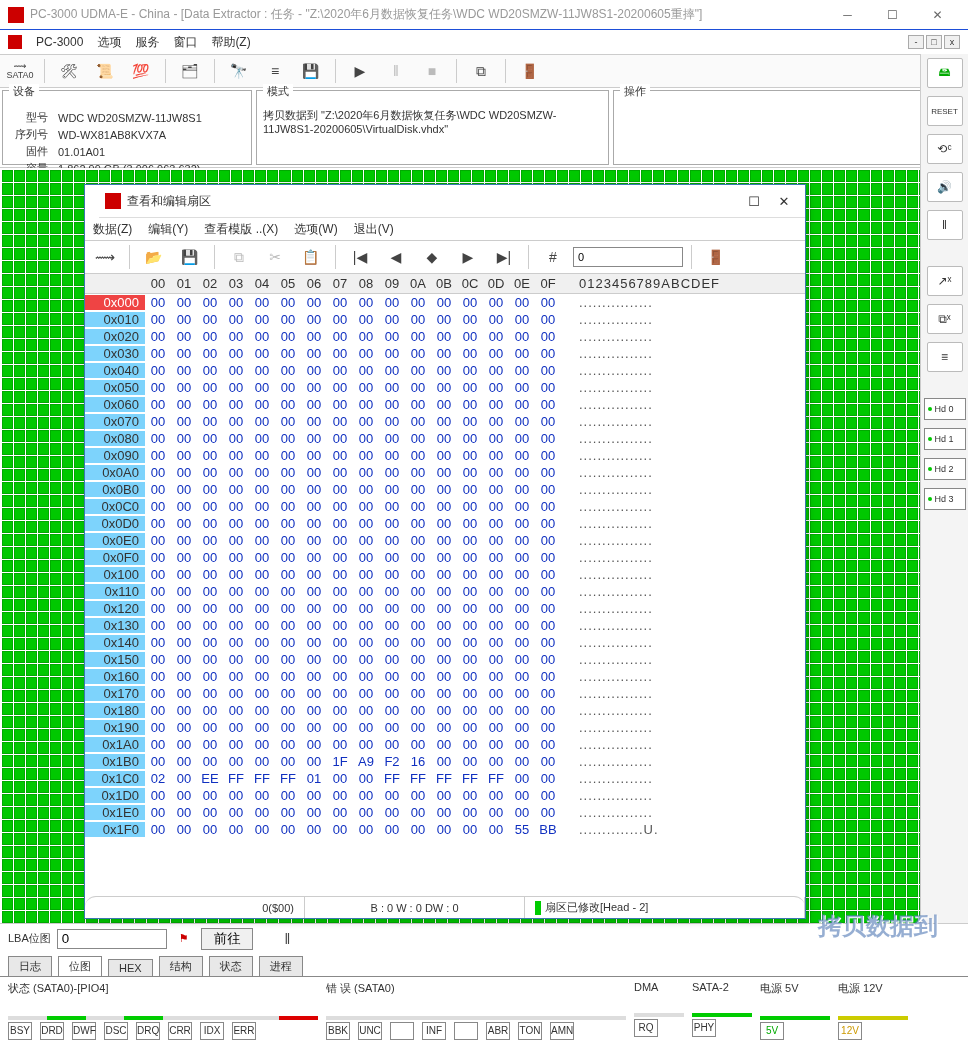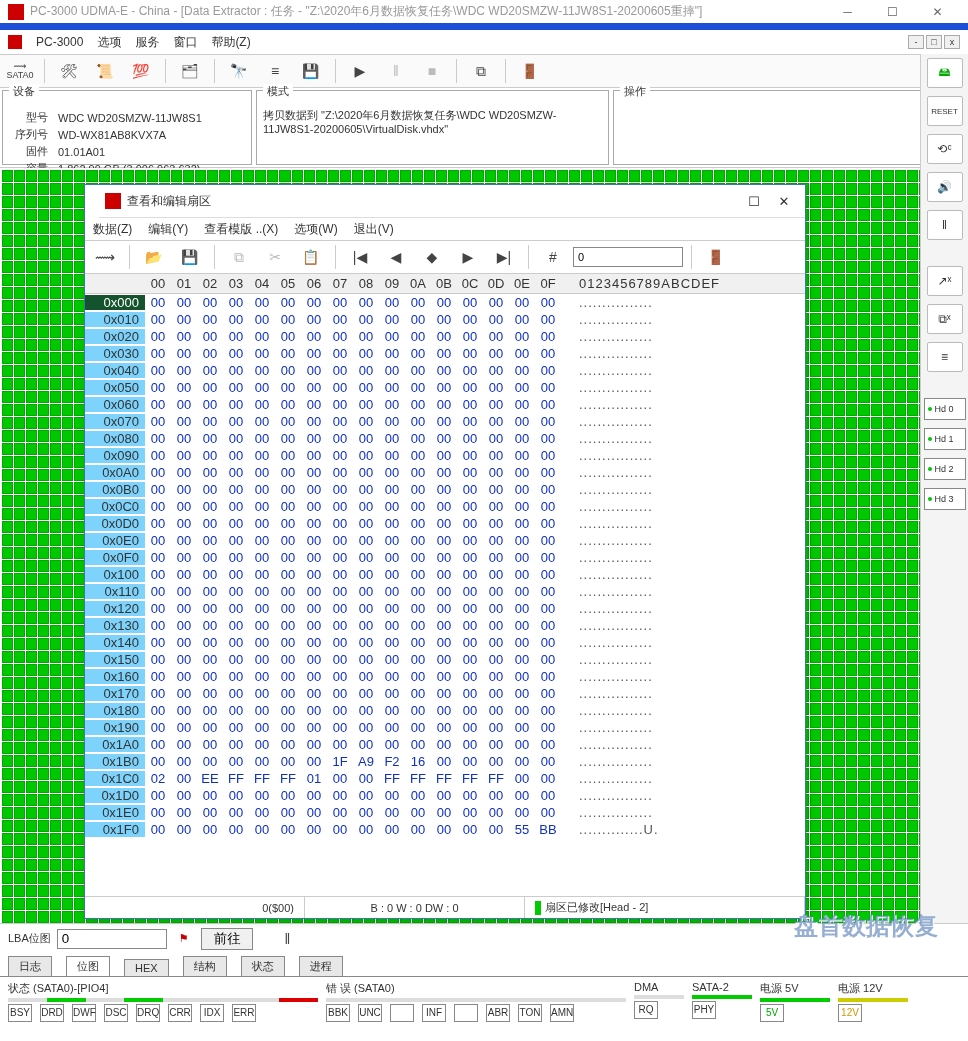--- a/index.html
+++ b/index.html
@@ -1,18 +1,18 @@
 <!DOCTYPE html>
 <html><head>
 <meta charset="utf-8">
 <style>
 * { box-sizing: border-box; margin: 0; padding: 0; font-family: "Microsoft YaHei", Tahoma, sans-serif; }
 body { background: #fff; font-size: 11px; color: #333; width: 968px; height: 1041px; overflow: hidden; position: relative; }
 
-.titlebar { height: 30px; background: #fff; border-bottom: 7px solid #1d4ed8; display: flex; align-items: center; padding: 0 8px; }
+.titlebar { height: 30px; background: #fff; border-bottom: 1px solid #1d4ed8; display: flex; align-items: center; padding: 0 8px; }
 .titlebar .appicon { width: 16px; height: 16px; background: #c00; margin-right: 6px; display: inline-block; }
 .titlebar .title { color: #999; font-size: 12px; flex: 1; }
 .titlebar .winbtns { display: flex; gap: 0; }
 .titlebar .winbtn { width: 45px; height: 28px; display: flex; align-items: center; justify-content: center; color: #666; font-size: 12px; }
 
 .menubar { height: 24px; background: #fff; display: flex; align-items: center; padding: 0 8px; gap: 14px; }
 .menubar .mitem { font-size: 12px; color: #333; }
 .menubar .mdi { margin-left: auto; display: flex; gap: 2px; }
 .menubar .mdi span { width: 16px; height: 14px; border: 1px solid #aaa; display: inline-block; background: #f0f0f0; font-size: 9px; text-align: center; line-height: 12px; }
 
@@ -49,41 +49,41 @@
 
 .hexcontent { flex: 1; overflow: hidden; font-family: Consolas, monospace; font-size: 13px; }
 .hexhdr { display: flex; background: #f0f0f0; border-bottom: 1px solid #ccc; height: 20px; align-items: center; }
 .hexhdr .addr { width: 60px; text-align: right; padding-right: 6px; }
 .hexhdr .bytes { display: flex; }
 .hexhdr .bytes span { width: 26px; text-align: center; }
 .hexhdr .ascii { padding-left: 18px; letter-spacing: 1px; }
 .hexrows { }
 .hexrow { display: flex; height: 17px; align-items: center; }
 .hexrow .addr { width: 60px; text-align: right; padding-right: 6px; background: #7dd3fc; color: #333; }
-.hexrow.sel .addr { background: #14532d; color: #fff; }
+.hexrow.sel .addr { background: #ef4444; color: #fff; }
 .hexrow .bytes { display: flex; }
 .hexrow .bytes span { width: 26px; text-align: center; color: #1030c0; }
 .hexrow .bytes span.nz { color: #1030c0; font-weight: normal; }
 .hexrow .ascii { padding-left: 18px; color: #555; letter-spacing: 1px; }
 
-.hexstatus { height: 22px; border-top: 1px solid #ccc; display: flex; align-items: center; font-size: 11px; }
+.hexstatus { height: 22px; border-top: 1px solid #ccc; display: flex; align-items: center; font-size: 11px; border-radius: 11px; }
 .hexstatus .cell { border-right: 1px solid #ccc; padding: 0 10px; height: 100%; display: flex; align-items: center; }
 .hexstatus .grn { width: 6px; height: 14px; background: #0c0; display: inline-block; margin-right: 4px; }
 
 .lbabar { height: 30px; border-top: 1px solid #ccc; display: flex; align-items: center; gap: 6px; padding: 0 8px; }
 .lbabar input { width: 110px; height: 20px; border: 1px solid #888; padding: 0 4px; }
 .lbabar button { height: 22px; padding: 0 12px; border: 1px solid #888; background: #f0f0f0; }
 
-.bottomtabs { height: 24px; display: flex; align-items: flex-end; padding: 0 8px; gap: 14px; border-bottom: 1px solid #888; }
+.bottomtabs { height: 24px; display: flex; align-items: flex-end; padding: 0 8px; gap: 6px; border-bottom: 1px solid #888; }
 .bottomtabs .tab { border: 1px solid #888; border-bottom: none; padding: 2px 10px; background: #e8e8e8; font-size: 11px; }
 .bottomtabs .tab.active { background: #fff; }
 
 .statuspanel { height: 50px; display: flex; gap: 8px; padding: 4px 8px; font-size: 11px; }
 .statgroup { }
-.statgroup .lbl { font-size: 11px; margin-bottom: 2px; }
+.statgroup .lbl { font-size: 11px; margin-bottom: 20px; }
 .statrow { display: flex; gap: 8px; }
 .chip { width: 24px; height: 18px; border: 1px solid #888; background: #fff; text-align: center; font-size: 10px; line-height: 16px; }
 .bar { height: 4px; display: flex; margin-bottom: 2px; }
 .bar span { flex: 1; }
 .bar .on { background: #0c0; }
 .bar .off { background: #ddd; }
 .bar .red { background: #d00; }
 
 .watermark { position: absolute; right: 30px; bottom: 100px; font-size: 24px; font-weight: bold; color: rgba(80,120,180,0.6); text-shadow: 1px 1px 0 #fff; z-index: 200; text-align: right; line-height: 1.2; pointer-events: none; }
 .watermark .phone { color: rgba(220,60,60,0.85); font-size: 26px; }
@@ -5721,14 +5721,14 @@
     <div class="cell" style="width:220px;justify-content:flex-end;">0($00)</div>
     <div class="cell" style="width:220px;justify-content:center;">B : 0 W : 0 DW : 0</div>
     <div class="cell" style="flex:1;">
         <span class="grn"></span>
         <span>扇区已修改[Head - 2]</span>
       </div>
   </div>
 </div>
 
 <div class="watermark">
-  <div>盘首数据恢复</div>
+  <div>拷贝数据到</div>
 </div>
 
 </body></html>

